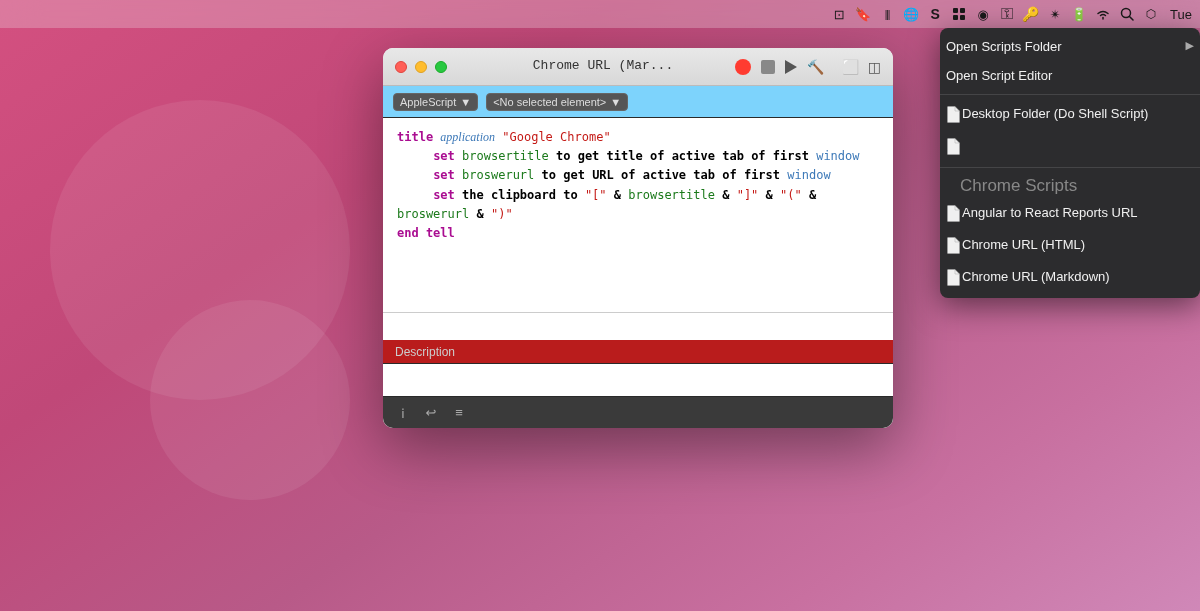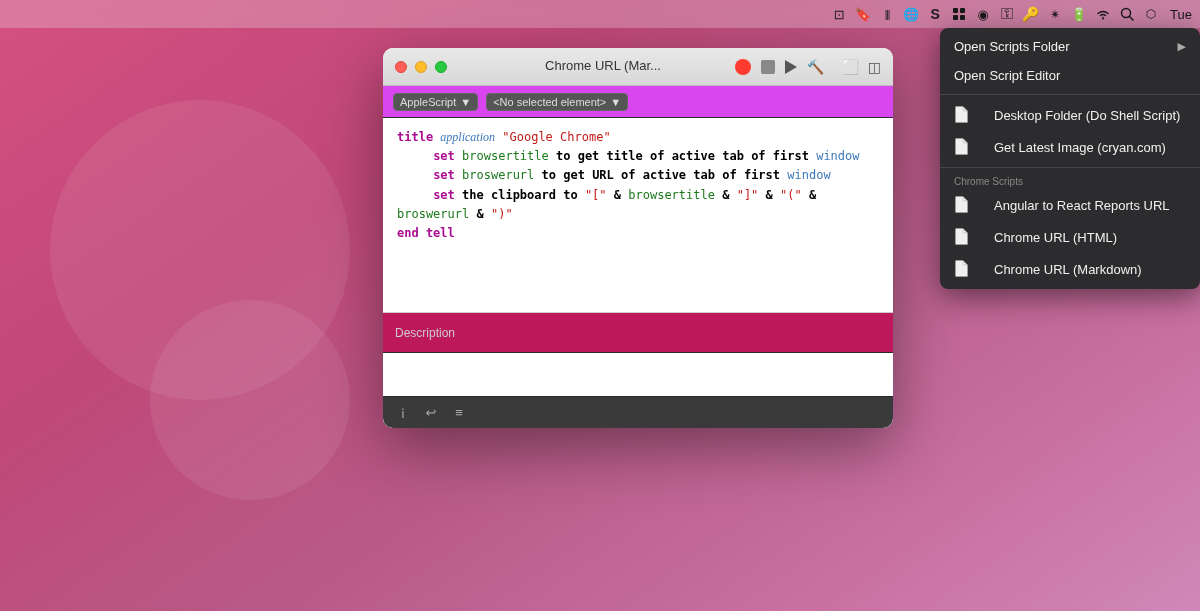--- a/index.html
+++ b/index.html
@@ -81,20 +81,21 @@
     .traffic-light.minimize { background: #ffbd2e; border: 1px solid #dfa123; }
     .traffic-light.maximize { background: #28c840; border: 1px solid #1aab29; }
 
     .window-title {
       flex: 1;
       text-align: center;
       font-size: 13px;
       font-weight: 500;
       color: #333;
       margin-left: -70px;
+      font-family: Liberation Mono, monospace;
     }
 
     .record-btn {
       width: 16px;
       height: 16px;
       background: #ff3b30;
       border-radius: 50%;
     }
 
     .stop-btn {
@@ -107,21 +108,21 @@
     .run-btn {
       width: 0;
       height: 0;
       border-left: 12px solid #555;
       border-top: 7px solid transparent;
       border-bottom: 7px solid transparent;
     }
 
     
     .script-toolbar {
-      background: #d946ef;
+      background: #7dd3fc;
       height: 32px;
       display: flex;
       align-items: center;
       padding: 12px 10px;
       gap: 8px;
       border-bottom: 1px solid #2a2a2a;
     }
 
     .toolbar-selector {
       background: #555;
@@ -153,26 +154,27 @@
 
     .code-keyword { color: #aa0d91; font-weight: bold; }
     .code-italic-blue { color: #3d79b8; font-style: italic; font-family: Liberation Serif, serif; }
     .code-string { color: #c41a16; }
     .code-bold { font-weight: bold; }
     .code-green { color: #1c7a1c; }
     .code-blue { color: #3d79b8; }
 
     
     .description-bar {
-      background: #be185d;
-      height: 40px;
+      background: #b91c1c;
+      height: 24px;
       display: flex;
       align-items: center;
       padding: 0 12px;
       border-bottom: 1px solid #2a2a2a;
+      margin-top: 27px;
     }
 
     .description-label {
       color: #ccc;
       font-size: 12px;
     }
 
     .description-area {
       background: #fff;
       flex: 1;
@@ -214,44 +216,44 @@
       background: #2c2c2e;
       border-radius: 8px;
       box-shadow: 0 8px 30px rgba(0,0,0,0.5);
       overflow: hidden;
       z-index: 200;
       padding: 4px 0;
     }
 
     .menu-item {
       display: flex;
-      align-items: center;
-      padding: 7px 14px;
+      align-items: flex-start;
+      padding: 7px 6px;
       font-size: 13px;
       color: #f0f0f0;
       cursor: pointer;
-      gap: 24px;
+      gap: 0;
     }
 
     .menu-item-with-arrow {
       justify-content: space-between;
     }
 
     .menu-item-text { flex: 1; }
     .menu-arrow { color: #aaa; font-size: 11px; }
 
     .menu-divider {
       height: 1px;
       background: rgba(255,255,255,0.12);
       margin: 4px 0;
     }
 
     .menu-section-label {
-      padding: 4px 14px 2px;
-      font-size: 10px;
+      padding: 4px 20px 2px;
+      font-size: 17px;
       color: #888;
       font-weight: 500;
     }
 
     .menu-doc-icon {
       width: 16px;
       height: 18px;
       position: relative;
       flex-shrink: 0;
     }
@@ -447,21 +449,20 @@
     <span class="menu-item-text">Desktop Folder (Do Shell Script)</span>
   </div>
 
   <div class="menu-item">
     <div class="menu-doc-icon">
       <svg viewBox="0 0 14 17" fill="none">
         <path d="M2 0.5 H9 L13.5 5 V16 Q13.5 16.5 13 16.5 H2 Q1.5 16.5 1.5 16 V1 Q1.5 0.5 2 0.5Z" fill="#f0f0f0" stroke="#aaa" stroke-width="0.5"></path>
         <path d="M9 0.5 V5 H13.5" fill="none" stroke="#aaa" stroke-width="0.5"></path>
       </svg>
     </div>
-    <span class="menu-item-text">Get Latest Image (cryan.com)</span>
   </div>
 
   <div class="menu-divider"></div>
 
   <div class="menu-section-label">Chrome Scripts</div>
 
   <div class="menu-item">
     <div class="menu-doc-icon">
       <svg viewBox="0 0 14 17" fill="none">
         <path d="M2 0.5 H9 L13.5 5 V16 Q13.5 16.5 13 16.5 H2 Q1.5 16.5 1.5 16 V1 Q1.5 0.5 2 0.5Z" fill="#f0f0f0" stroke="#aaa" stroke-width="0.5"></path>

